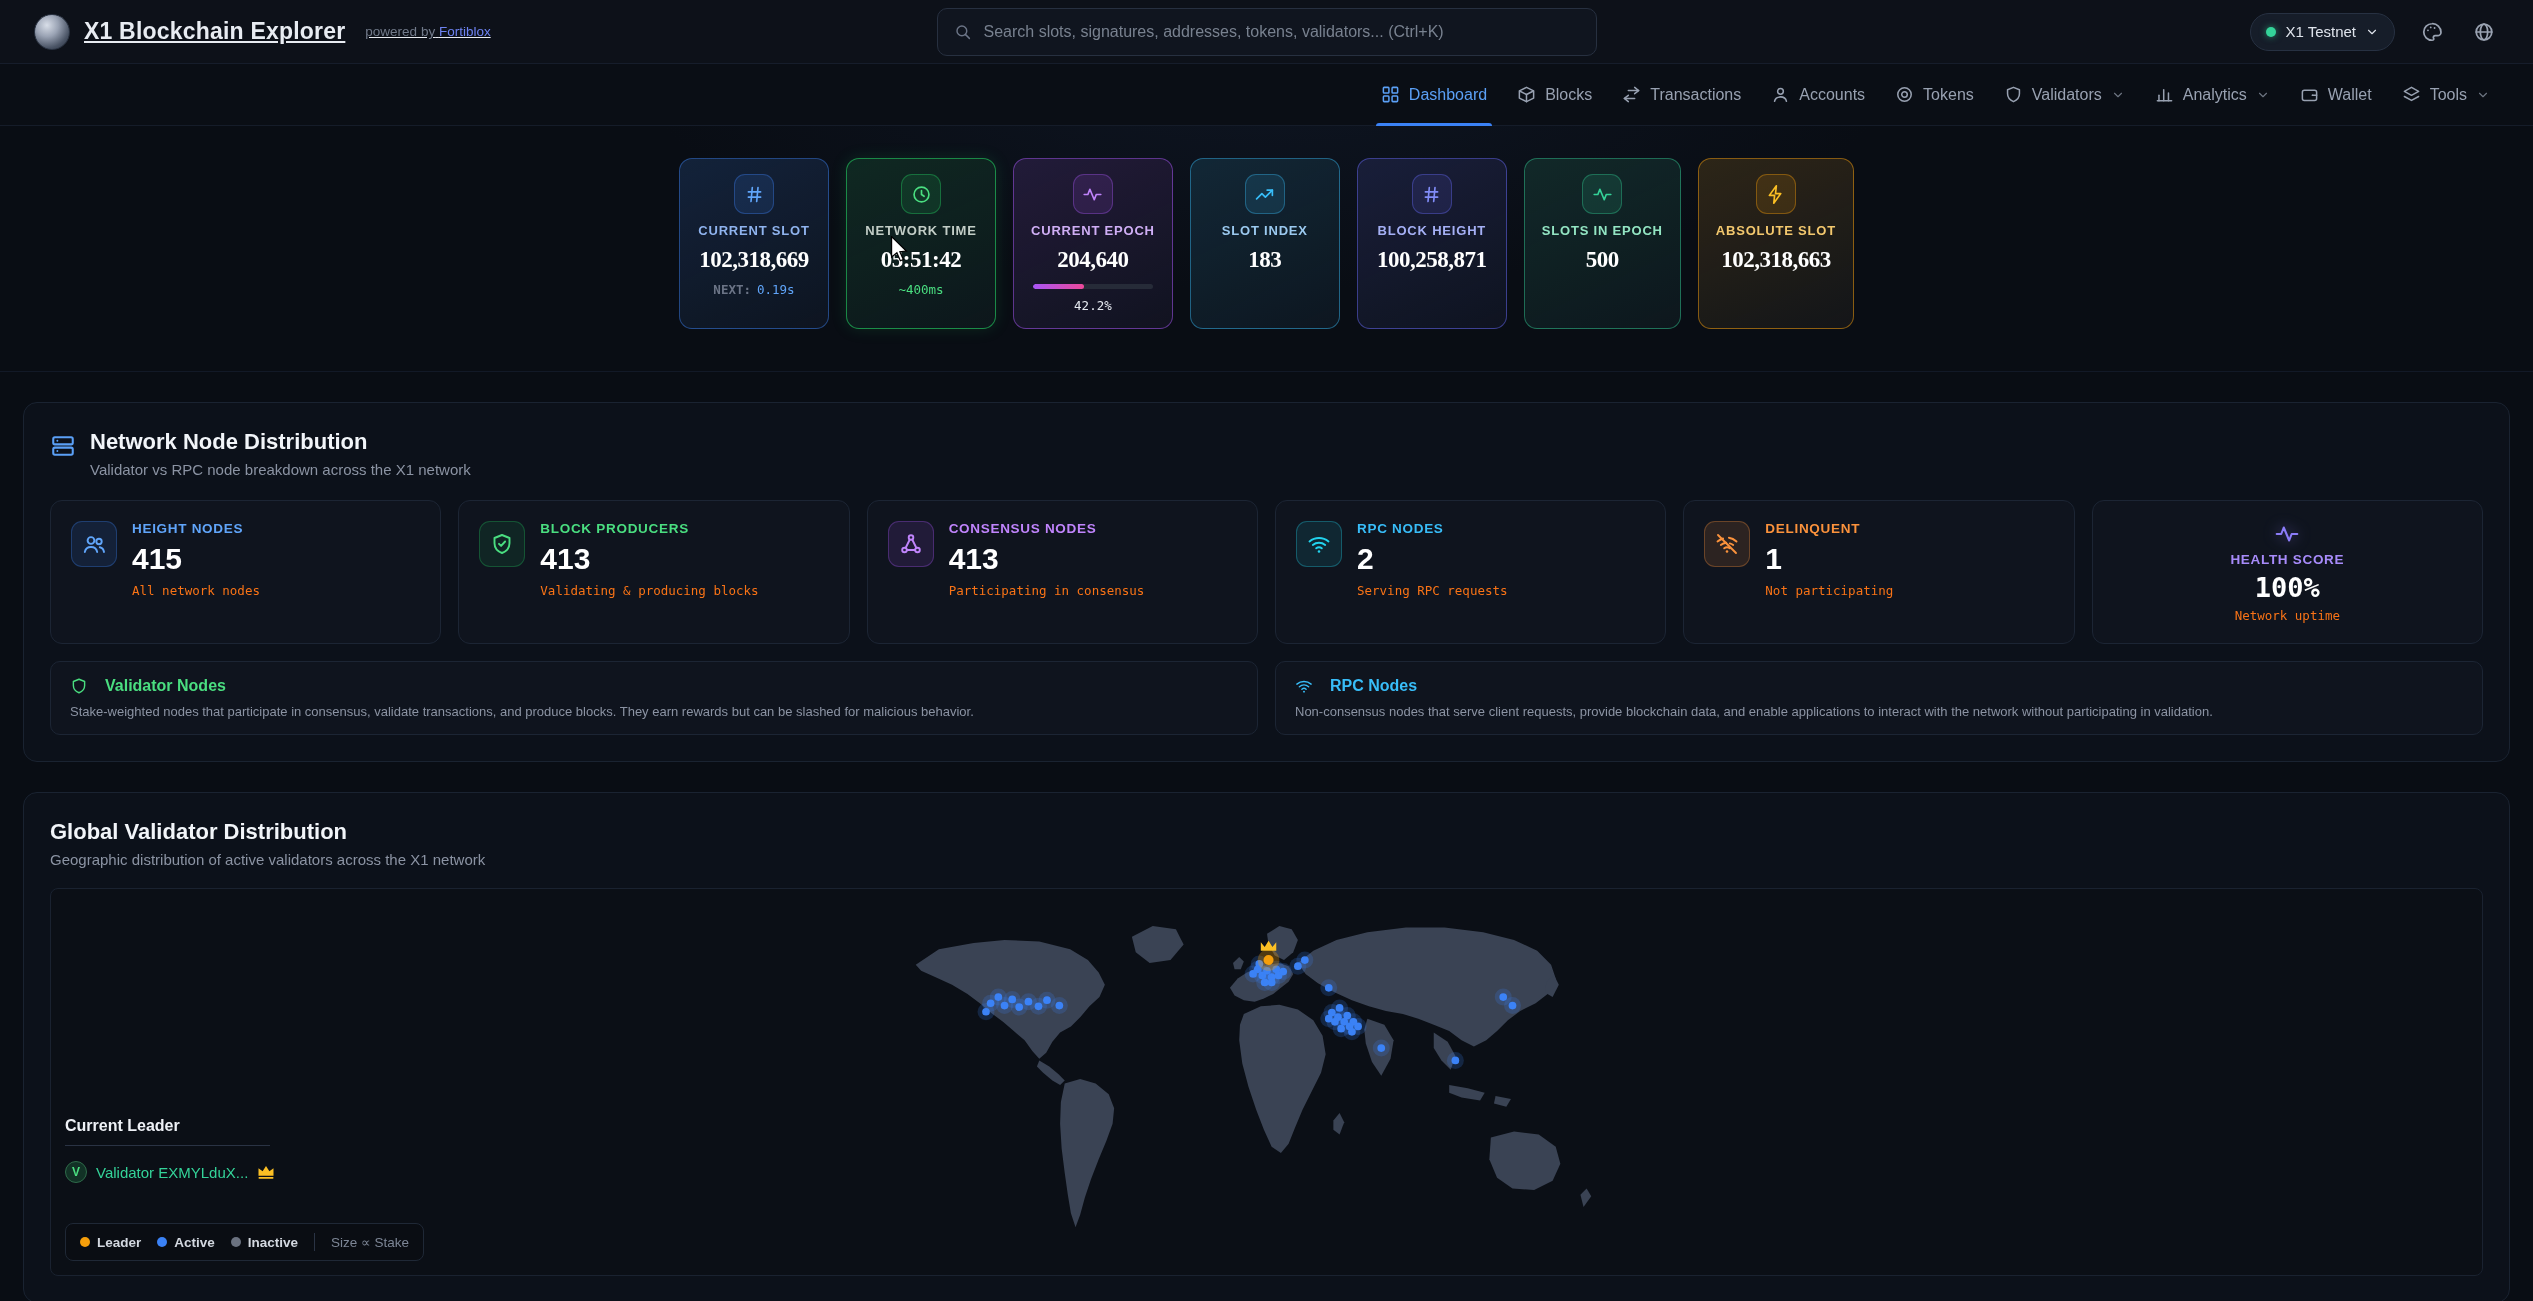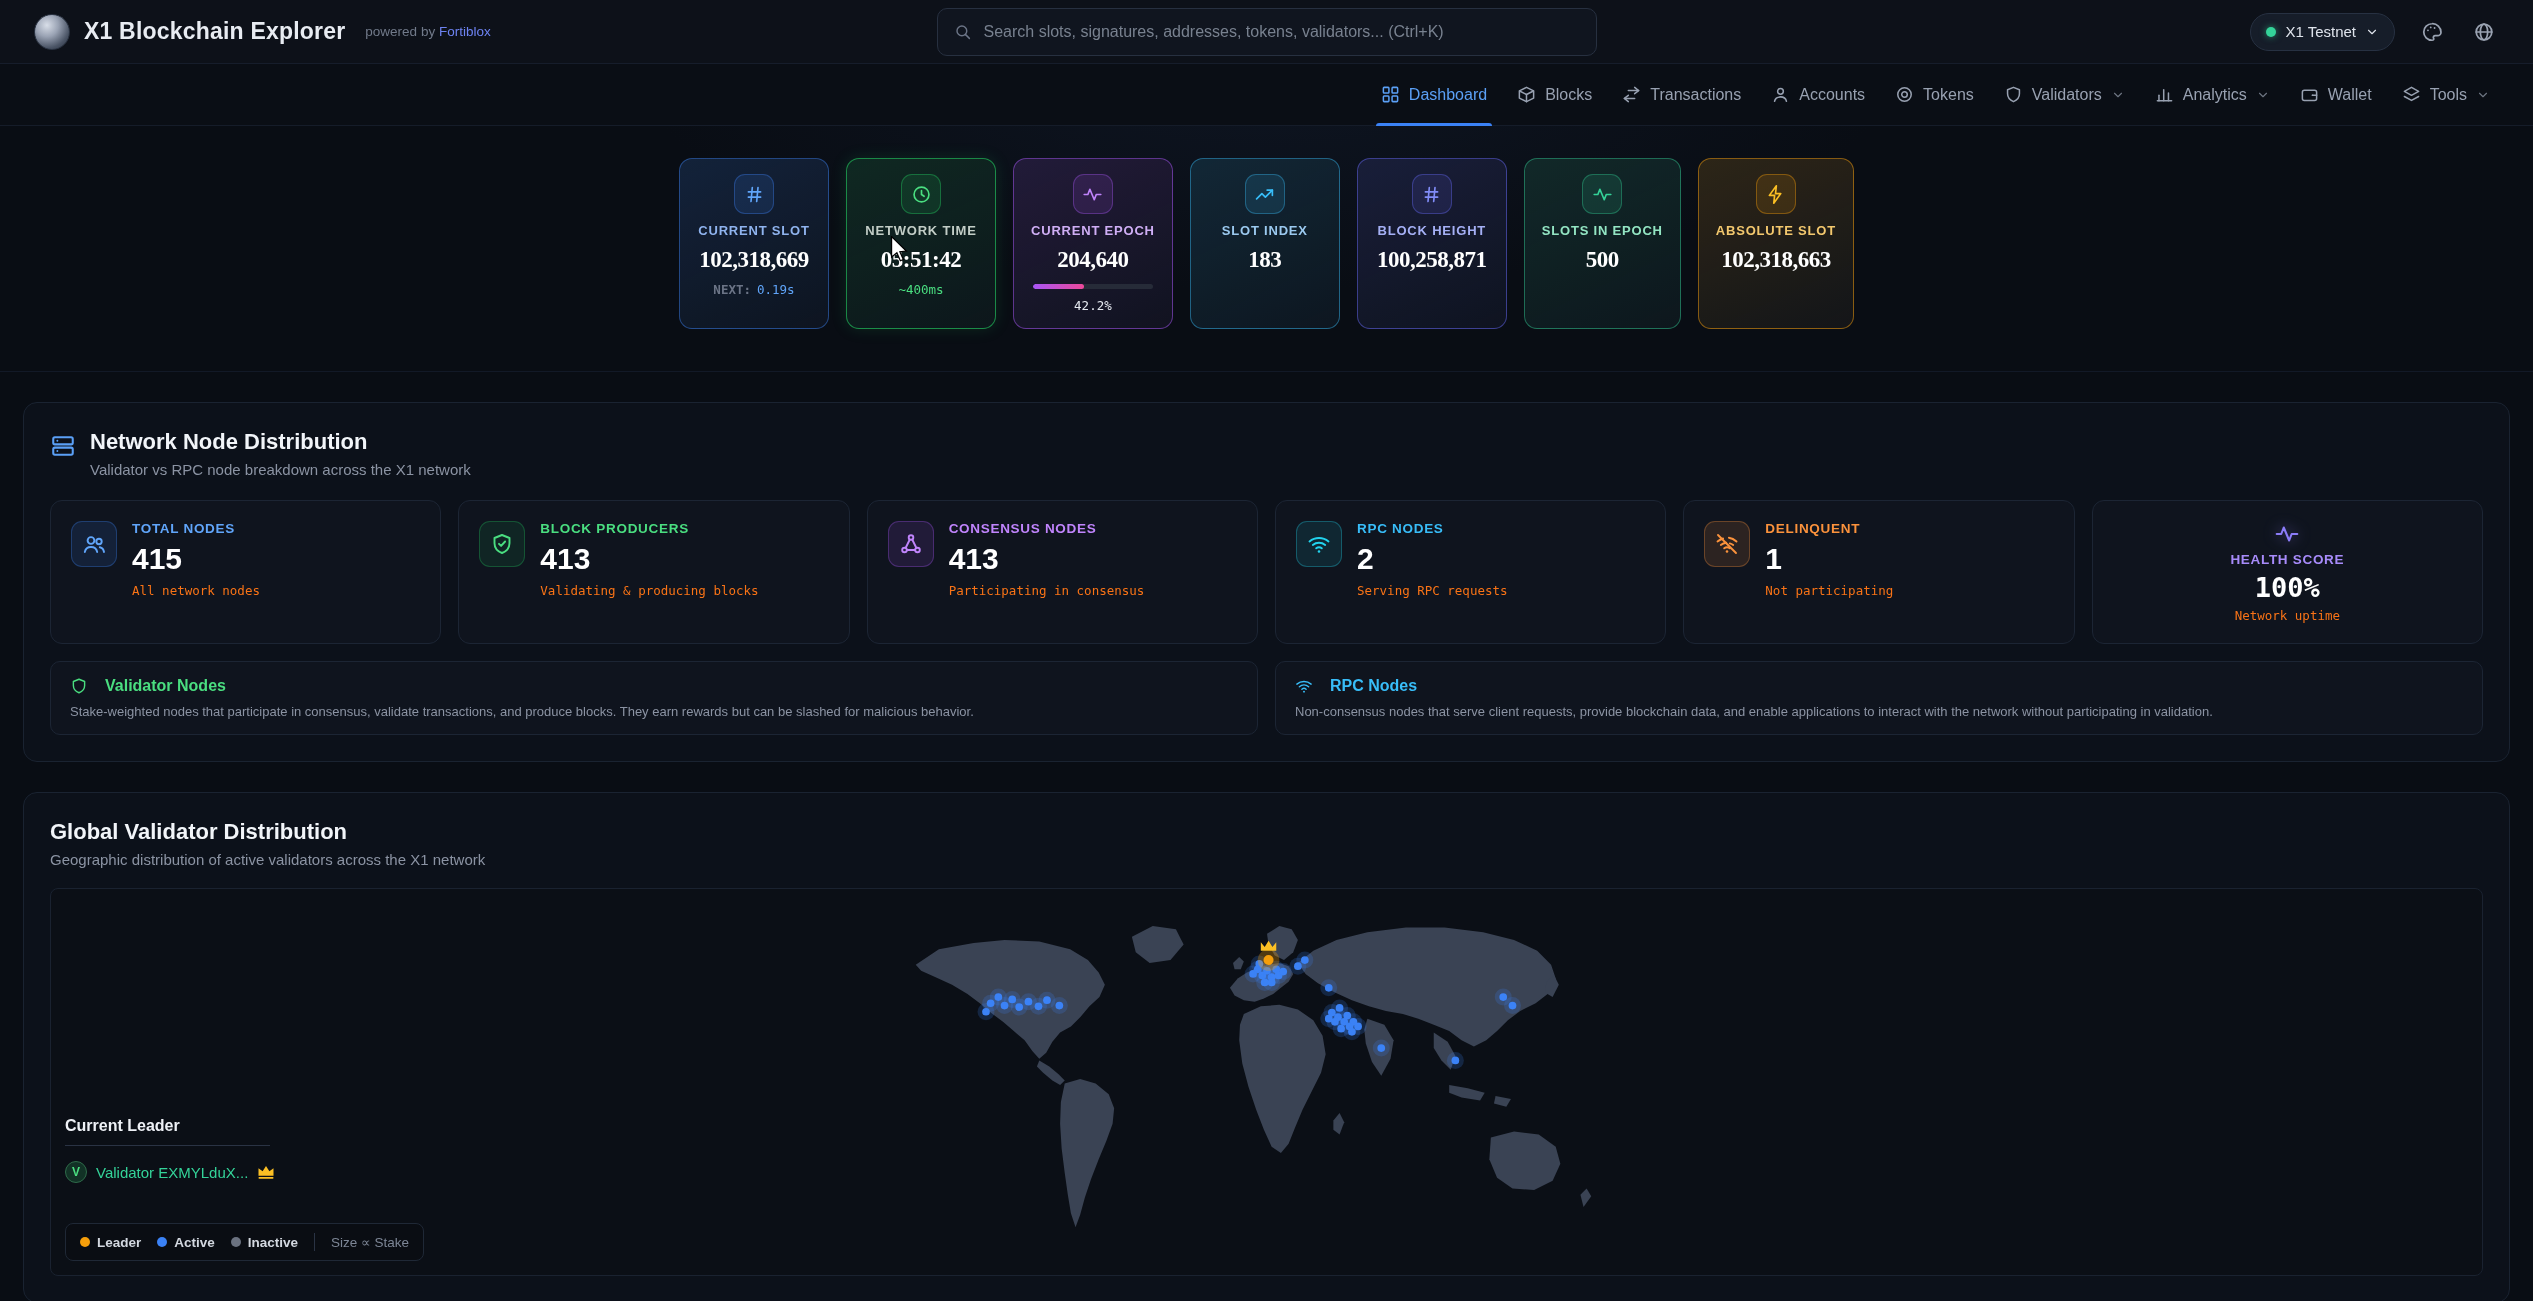--- a/index.html
+++ b/index.html
@@ -14,21 +14,21 @@
   svg { display:block; }
   .ic { stroke:currentColor; fill:none; stroke-width:1.9; stroke-linecap:round; stroke-linejoin:round; }
 
   
   header {
     display:flex; align-items:center;
     height:64px; padding:0 34px;
     background:#0d1119; border-bottom:1px solid #161d2b;
     position:relative; z-index:5;
   }
-  .h-left { display:flex; align-items:center; gap:14px; }
+  .h-left { display:flex; align-items:center; gap:14px;text-decoration:underline; }
   .logo {
     width:36px; height:36px; border-radius:50%;
     background:radial-gradient(circle at 35% 30%, #d8dee8 0%, #9aa3b4 35%, #4a5465 70%, #232a38 100%);
     border:1px solid #2a3342; cursor:pointer;
   }
   .app-title { font-size:23px; font-weight:bold; letter-spacing:.2px; }
   .powered { font-size:13.5px; color:#717a8a; margin-left:6px; }
   .brand { color:#6d83f2; cursor:pointer; text-decoration:none; }
 
   .search {
@@ -446,21 +446,21 @@
       <div class="node-card">
         <div class="n-icon ib-blue">
             <svg class="ic" viewBox="0 0 24 24">
               <circle cx="9" cy="8.5" r="3.4"></circle>
               <path d="M2.8 20c.6-3.2 3.2-5 6.2-5s5.6 1.8 6.2 5"></path>
               <circle cx="17" cy="9.5" r="2.7"></circle>
               <path d="M17.8 15.2c2.3.5 3.8 2.1 4.2 4.8"></path>
             </svg>
           </div>
         <div class="n-text">
-          <div class="n-label t-blue">TOTAL NODES</div>
+          <div class="n-label t-blue">HEIGHT NODES</div>
           <div class="n-value">415</div>
           <div class="n-desc">All network nodes</div>
         </div>
       </div>
 
       <div class="node-card">
         <div class="n-icon ib-green">
             <svg class="ic" viewBox="0 0 24 24">
               <path d="M12 3l7.5 3v5.2c0 4.6-3.2 8.1-7.5 9.8-4.3-1.7-7.5-5.2-7.5-9.8V6l7.5-3z"></path>
               <path d="M9 11.8l2.1 2.1 4-4.4"></path>

